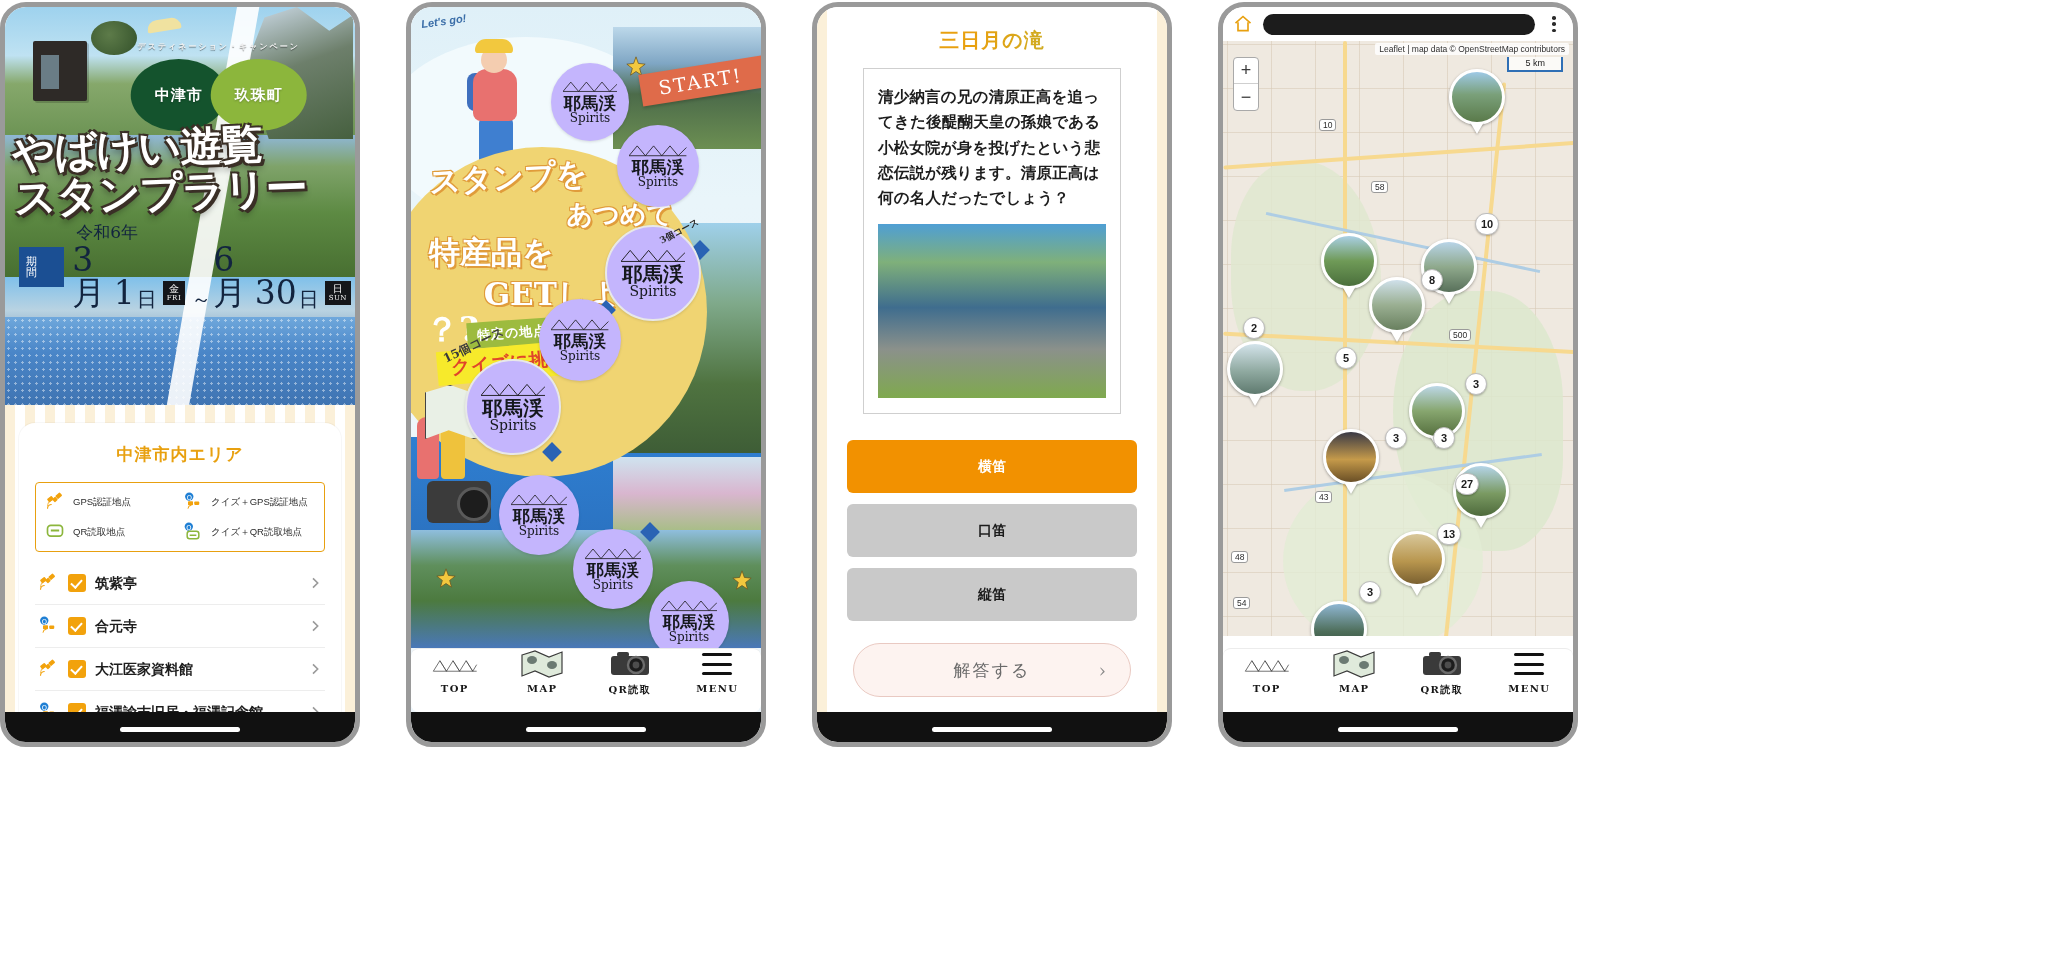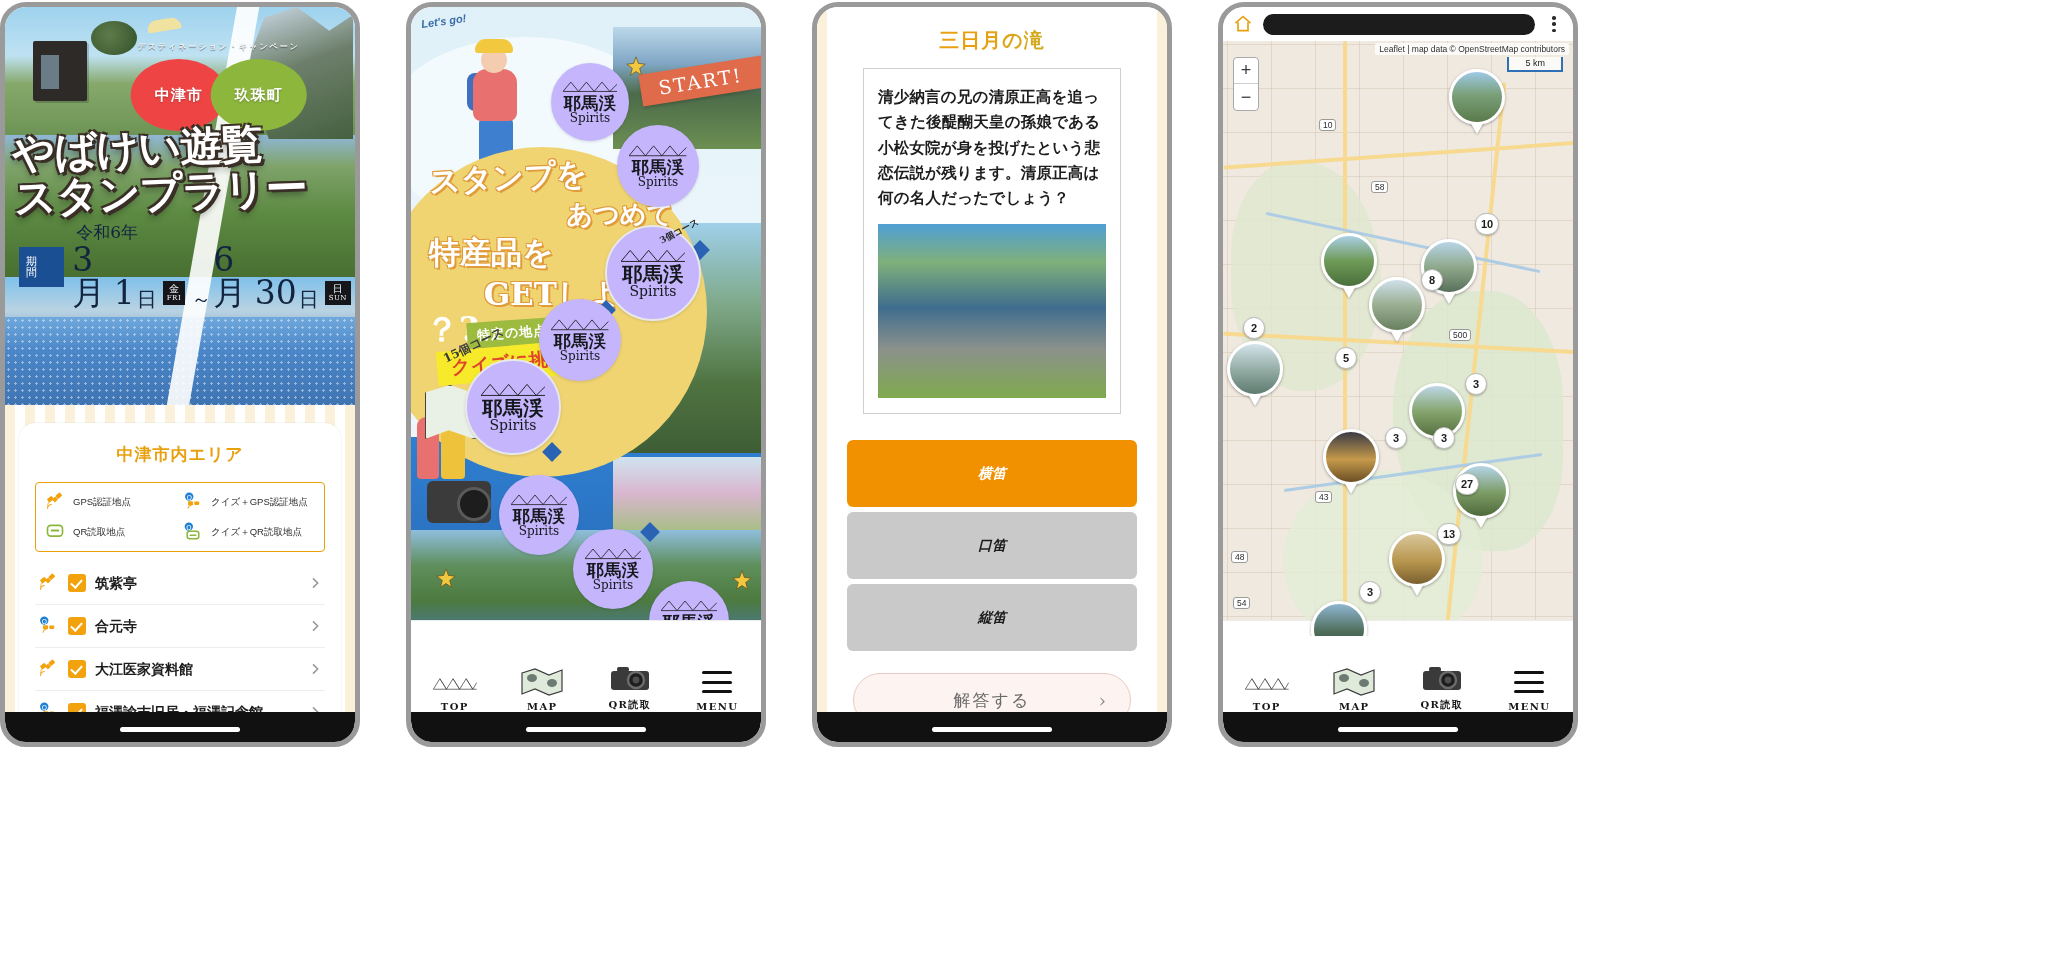--- a/index.html
+++ b/index.html
@@ -65,21 +65,21 @@
     position:absolute; left:50%; top:52px; transform:translateX(-28%);
     display:flex; align-items:center; z-index:4;
   }
   .peanut .lobe {
     width:96px; height:72px; border-radius:50%;
     display:flex; align-items:center; justify-content:center;
     font-family:"DejaVu Serif","Liberation Serif",serif;
     color:#fff; font-weight:700; font-size:15px; letter-spacing:1px;
     text-shadow:0 1px 2px rgba(0,0,0,.25);
   }
-  .lobe.l { background:#ef4444; margin-right:-16px; }
+  .lobe.l { background:#14532d; margin-right:-16px; }
   .lobe.r { background:#8cb63c; }
   .dc-arc {
     position:absolute; top:-18px; left:50%; transform:translateX(-50%);
     width:240px; text-align:center; font-size:8px; letter-spacing:2px;
     color:#f3f3f3; font-weight:700; white-space:nowrap;
     text-shadow:0 1px 1px rgba(0,0,0,.5);
   }
   .hero-title {
     position:absolute; left:8px; top:120px; z-index:5;
     font-family:"DejaVu Serif","Liberation Serif",serif;
@@ -254,22 +254,22 @@
   .stamp .en { font-size:12px; color:#15181c; line-height:1.1; }
   .stamp.big { width:96px; height:96px; border:2px solid #e8e8e8;}
   .stamp.big .jp { font-size:20px; }
   .stamp.big .en { font-size:14px; }
   .badge3 { position:absolute; right:-2px; top:-2px; z-index:9;
      font-size:9px; color:#2b2b2b; transform:rotate(-28deg); font-weight:700; }
   .diamond { position:absolute; width:14px; height:14px; background:#2a63b4;
      transform:rotate(45deg); z-index:7; }
 
   .navbar {
-    position:absolute; left:0; right:0; bottom:30px; height:92px; background:#fff;
-    display:flex; align-items:flex-end; border-top:1px solid #ececec; z-index:20;
+    position:absolute; left:0; right:0; bottom:30px; height:64px; background:#fff;
+    display:flex; align-items:flex-start; border-top:1px solid #ececec; z-index:20;border-radius:8px;
   }
   .nav-item { flex:1; display:flex; flex-direction:column; align-items:center;
      justify-content:center; gap:4px; cursor:pointer; }
   .nav-item .lbl { font-size:10px; letter-spacing:1.4px; color:#171717;
      font-family:"DejaVu Serif","Liberation Serif",serif; font-weight:700;}
   .nav-ic { width:46px; height:30px; display:flex; align-items:center; justify-content:center;}
   .burger { width:30px; height:22px; display:flex; flex-direction:column;
      justify-content:space-between; }
   .burger i { display:block; height:3px; background:#111; border-radius:2px; }
 
@@ -282,22 +282,22 @@
      font-size:20px; font-weight:700; letter-spacing:1px;
      background:linear-gradient(90deg,#e8a00f 0%,#e8a00f 45%,#a9bd3f 100%);
      -webkit-background-clip:text; background-clip:text; color:transparent; }
   .q-box { margin:0 32px; border:1px solid #cfcfcf; padding:15px 14px; }
   .q-text { font-size:15.5px; font-weight:700; color:#1d1d1d; line-height:1.63;
      letter-spacing:.2px; }
   .q-photo { margin-top:14px; width:100%; height:174px;
      background:linear-gradient(180deg,#4f9fd4 0%,#7fb07a 22%,#3f6d8e 48%,#8b918b 72%,#7fa94e 100%); }
   .ans { margin:0 16px; }
   .ans-btn { display:flex; align-items:center; justify-content:center;
-     height:67px; border-radius:6px; font-size:14px; font-weight:700;
-     margin-bottom:5px; cursor:pointer;font-style:italic; }
+     height:53px; border-radius:6px; font-size:14px; font-weight:700;
+     margin-bottom:11px; cursor:pointer; }
   .ans-btn.sel { background:#f29100; color:#fff; }
   .ans-btn.un { background:#c9c9c9; color:#1b1b1b; }
   .submit {
      margin:22px 22px 0; height:54px; border-radius:27px;
      background:#fdf3f0; border:1.5px solid #e9c9c2;
      display:flex; align-items:center; justify-content:center; position:relative;
      font-size:17px; color:#6a6a6a; letter-spacing:2px; cursor:pointer;
      font-family:"DejaVu Serif","Liberation Serif",serif;
   }
   .submit .arr { position:absolute; right:22px; font-size:18px; color:#8a8a8a; }

